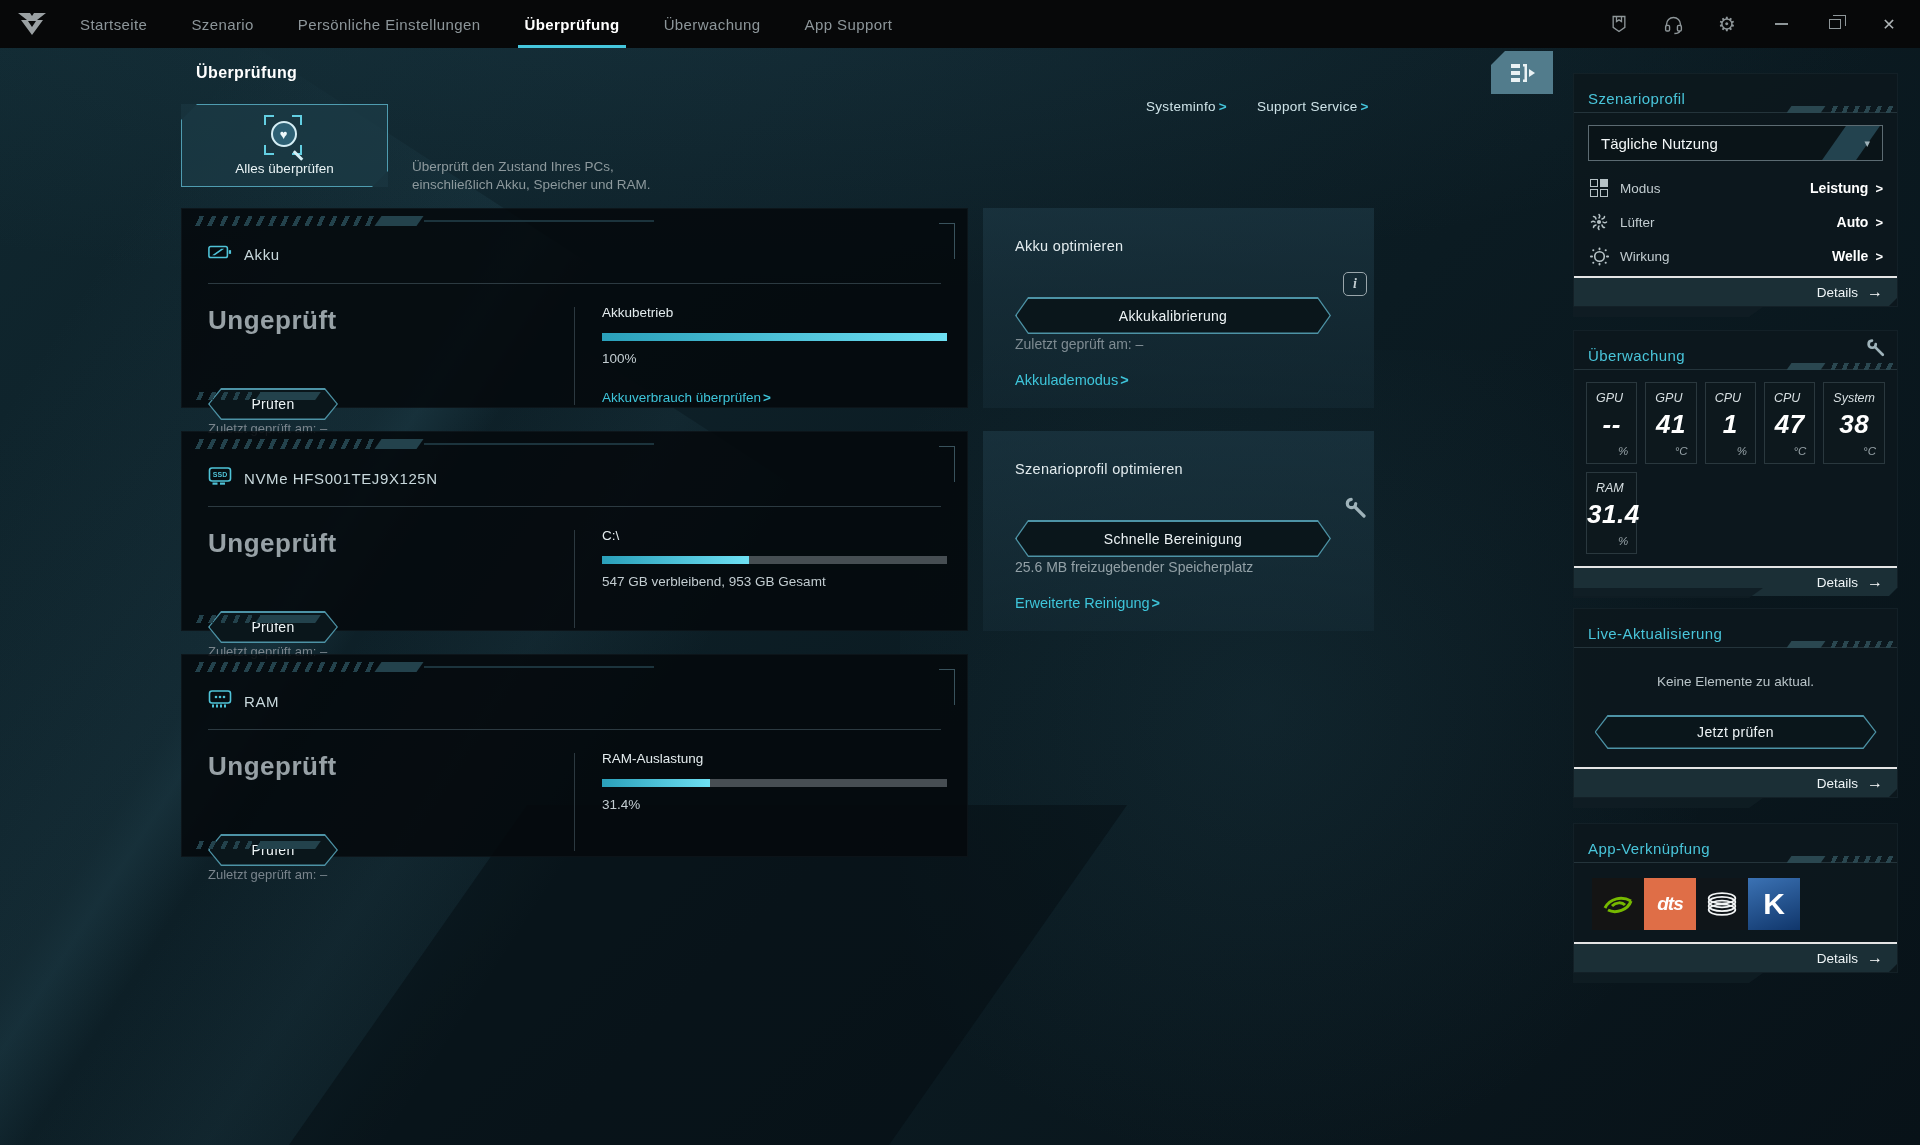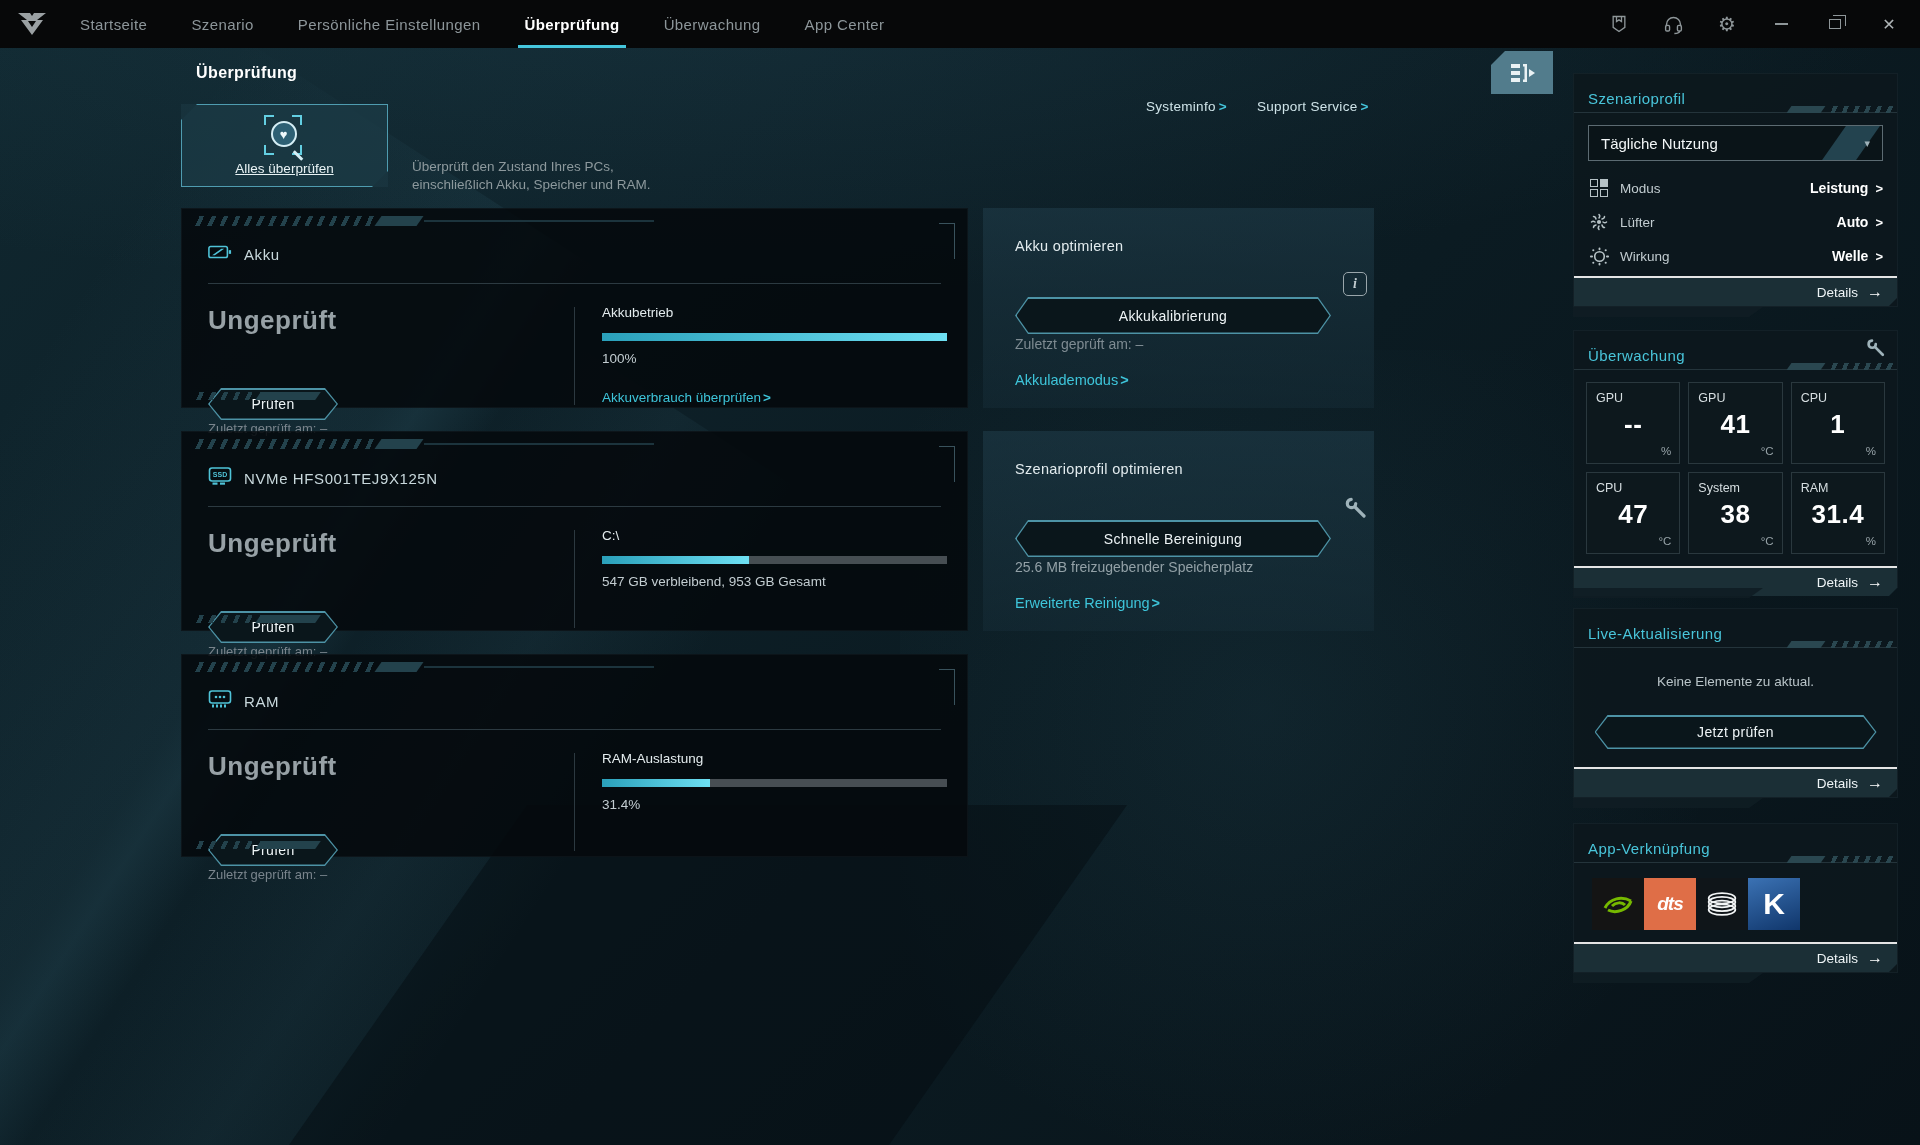--- a/index.html
+++ b/index.html
@@ -58,21 +58,21 @@
   .scan { position:relative; width:42px; height:40px; }
   .scan .cb { position:absolute; width:10px; height:10px; border:2px solid #63cfe2; }
   .scan .cb.tl { left:0; top:0; border-right:none; border-bottom:none; }
   .scan .cb.tr { right:4px; top:0; border-left:none; border-bottom:none; }
   .scan .cb.bl { left:0; bottom:0; border-right:none; border-top:none; }
   .scan .cb.br { right:4px; bottom:0; border-left:none; border-top:none; }
   .scan .lens { position:absolute; left:7px; top:6px; width:26px; height:26px; border-radius:50%;
     background:#2d6074; border:2px solid #d5eef5; display:flex; align-items:center; justify-content:center;
     color:#eef9fc; font-size:13px; }
   .scan .handle { position:absolute; right:2px; bottom:-2px; width:12px; height:3px; background:#d5eef5; transform:rotate(45deg); }
-  .hero-label { color:#e9f3f5; font-size:13.5px;text-decoration:underline; }
+  .hero-label { color:#e9f3f5; font-size:13.5px; }
   .hero-desc { position:absolute; left:412px; top:158px; color:#8d999d; font-size:13.5px; line-height:18px; }
 
   
   .card { position:absolute; left:181px; width:787px; height:200px;
     background:rgba(4,9,12,0.88); border:1px solid rgba(80,110,120,0.10); }
   .card.akku { top:208px; } .card.nvme { top:431px; } .card.ram  { top:654px; height:203px; }
   .deco-top { position:absolute; left:10px; top:7px; display:flex; align-items:center; height:10px; }
   .deco-hatch { width:190px; height:10px;
     background:repeating-linear-gradient(115deg, transparent 0 7px, #23424c 7px 11px); }
   .deco-solid { width:42px; height:10px; background:#23424c; transform:skewX(-35deg); margin-left:-4px; }
@@ -156,21 +156,21 @@
   .sc-row { display:flex; align-items:center; height:34px; cursor:pointer; }
   .sc-ico { width:22px; display:flex; justify-content:center; }
   .sc-label { margin-left:10px; color:#c2ccd0; font-size:13.5px; }
   .sc-value { margin-left:auto; color:#ffffff; font-size:14px; font-weight:bold;text-align:center; }
   .sc-chev { color:#ffffff; font-size:13px; font-weight:bold; margin-left:7px; }
   .mode-grid { display:grid; grid-template-columns:8px 8px; grid-template-rows:8px 8px; gap:2px; }
   .mode-grid span { border:1.5px solid #b6c2c6; }
   .mode-grid span.fill { background:#b6c2c6; }
 
   
-  .tiles { display:grid; grid-template-columns:repeat(3,1fr); gap:8px; padding:12px; }
+  .tiles { display:grid; grid-template-columns:repeat(5,1fr); gap:8px; padding:12px;font-style:italic; }
   .tile { position:relative; height:82px; background:#0d181d; border:1px solid #2a383e; padding:8px 9px; }
   .tile-label { color:#d6dee1; font-size:12.5px; }
   .tile-value { position:absolute; left:0; right:0; top:26px; text-align:center; color:#ffffff; font-size:26px; font-weight:bold; letter-spacing:0.5px; }
   .tile-unit { position:absolute; right:8px; bottom:6px; color:#97a3a8; font-size:11.5px; }
 
   
   .live-msg { margin-top:26px; text-align:center; color:#b9c4c8; font-size:13.5px; }
   .live-btn { position:absolute; left:50%; transform:translateX(-50%); bottom:18px; width:282px; height:34px; }
 
   
@@ -200,21 +200,21 @@
         <path d="M3 2 L15 2 L17 5 L19 2 L31 2 L22 9 L28 9 L17 24 L6 9 L12 9 Z M17 10 L13 10 L17 16 L21 10 Z"></path>
       </g>
         </svg>
     </div>
     <div class="nav">
       <div class="nav-item">Startseite</div>
       <div class="nav-item">Szenario</div>
       <div class="nav-item">Persönliche Einstellungen</div>
       <div class="nav-item active">Überprüfung</div>
       <div class="nav-item">Überwachung</div>
-      <div class="nav-item">App Center</div>
+      <div class="nav-item">App Support</div>
     </div>
     <div class="tb-right">
       <div class="tb-ico">
         <svg width="20" height="20" viewBox="0 0 24 24" fill="none" stroke="#8e9699" stroke-width="1.6">
           <path d="M5 3 H19 V16 L12 21 L5 16 Z M9 3 V9 L12 7 L15 9 V3"></path>
         </svg>
       </div>
       <div class="tb-ico">
         <svg width="21" height="21" viewBox="0 0 24 24" fill="none" stroke="#8e9699" stroke-width="1.6">
           <path d="M4 14 v-2 a8 8 0 0 1 16 0 v2"></path>

